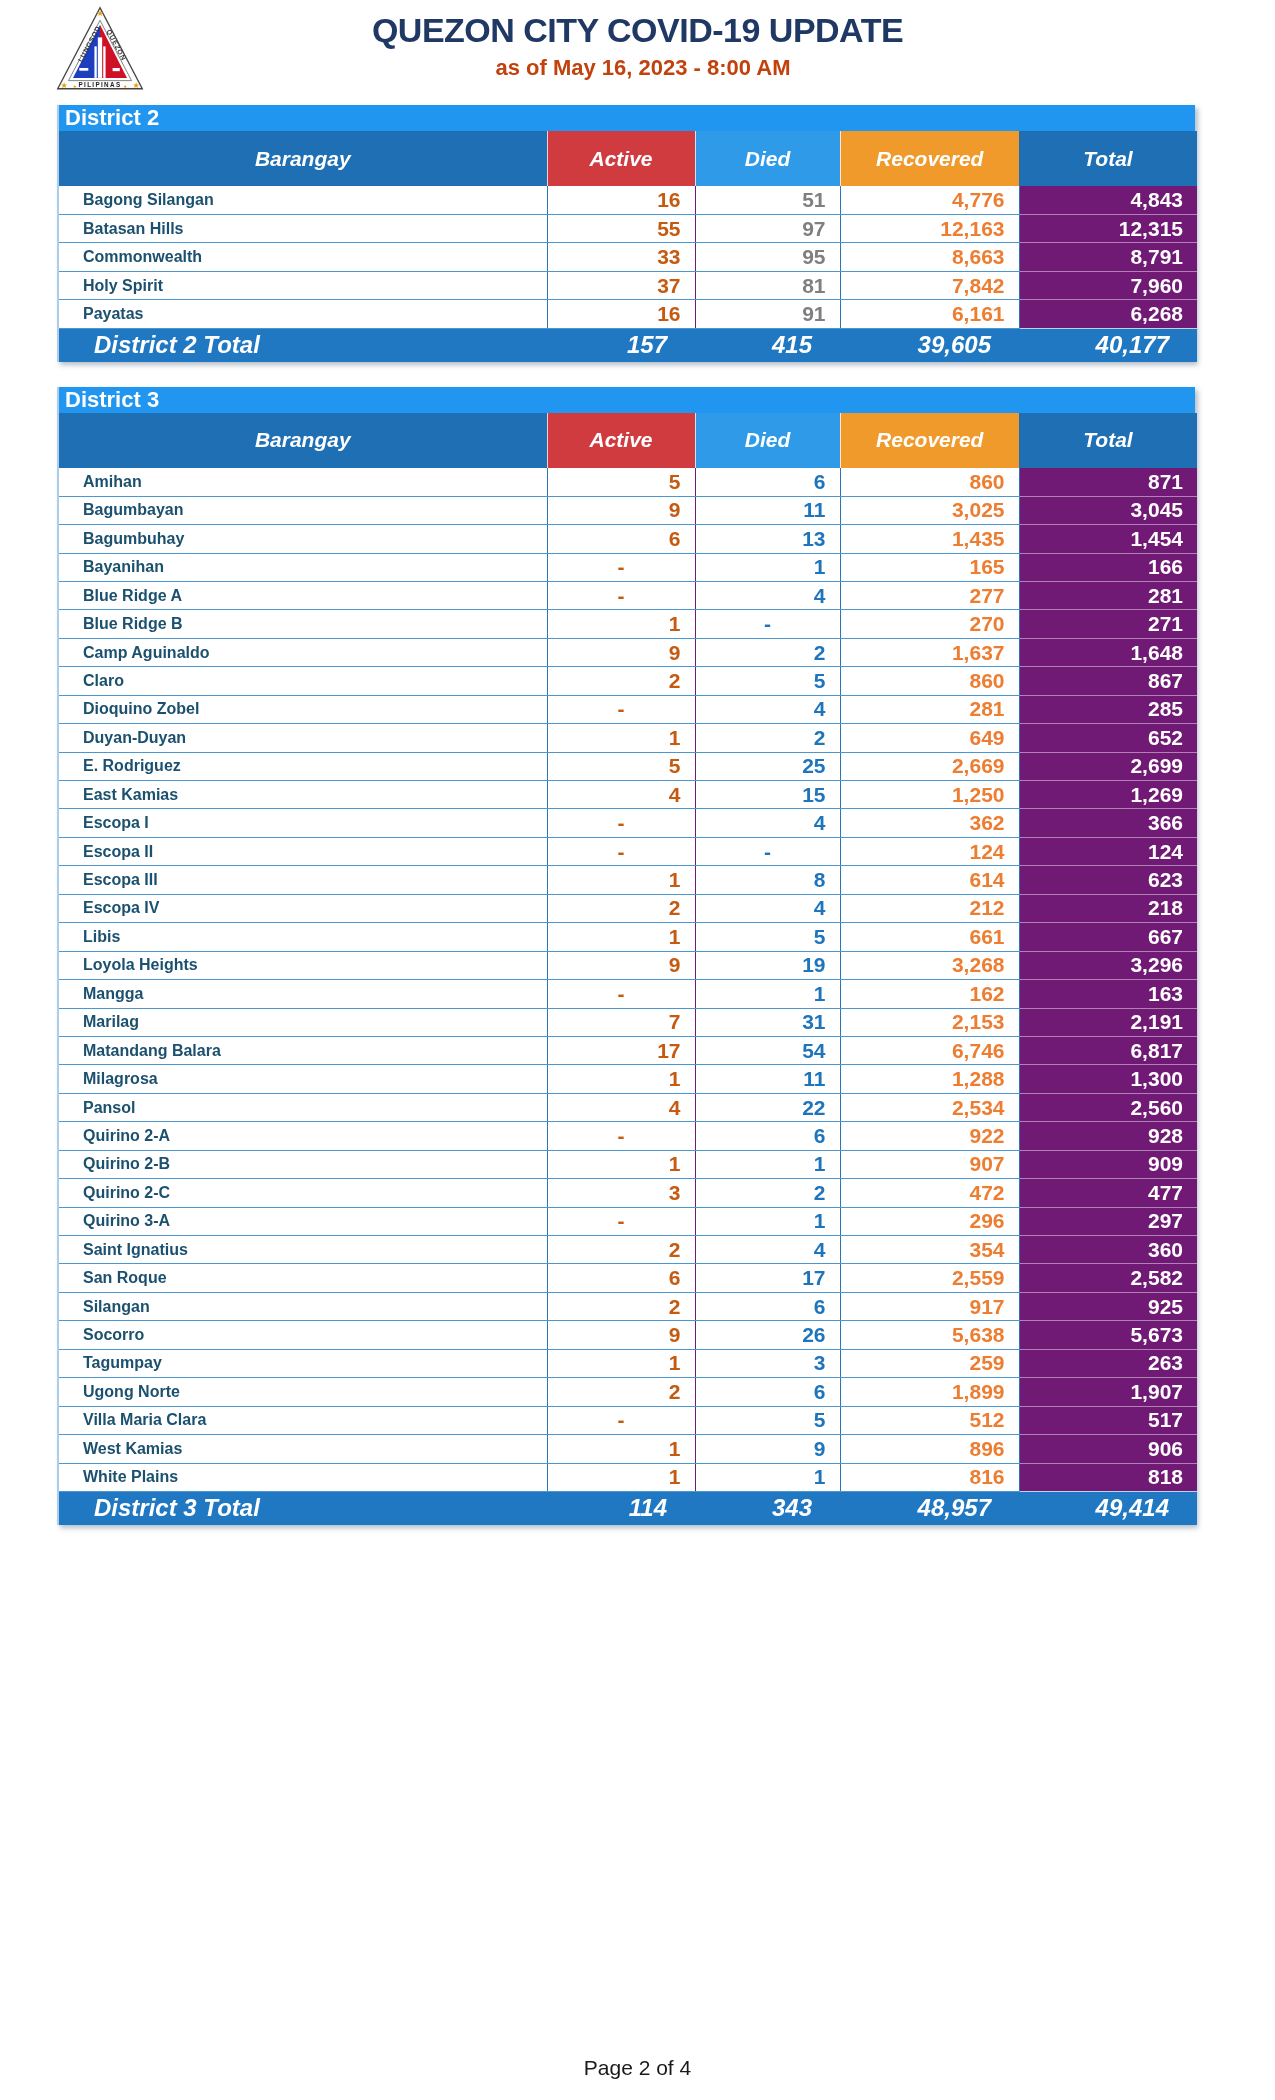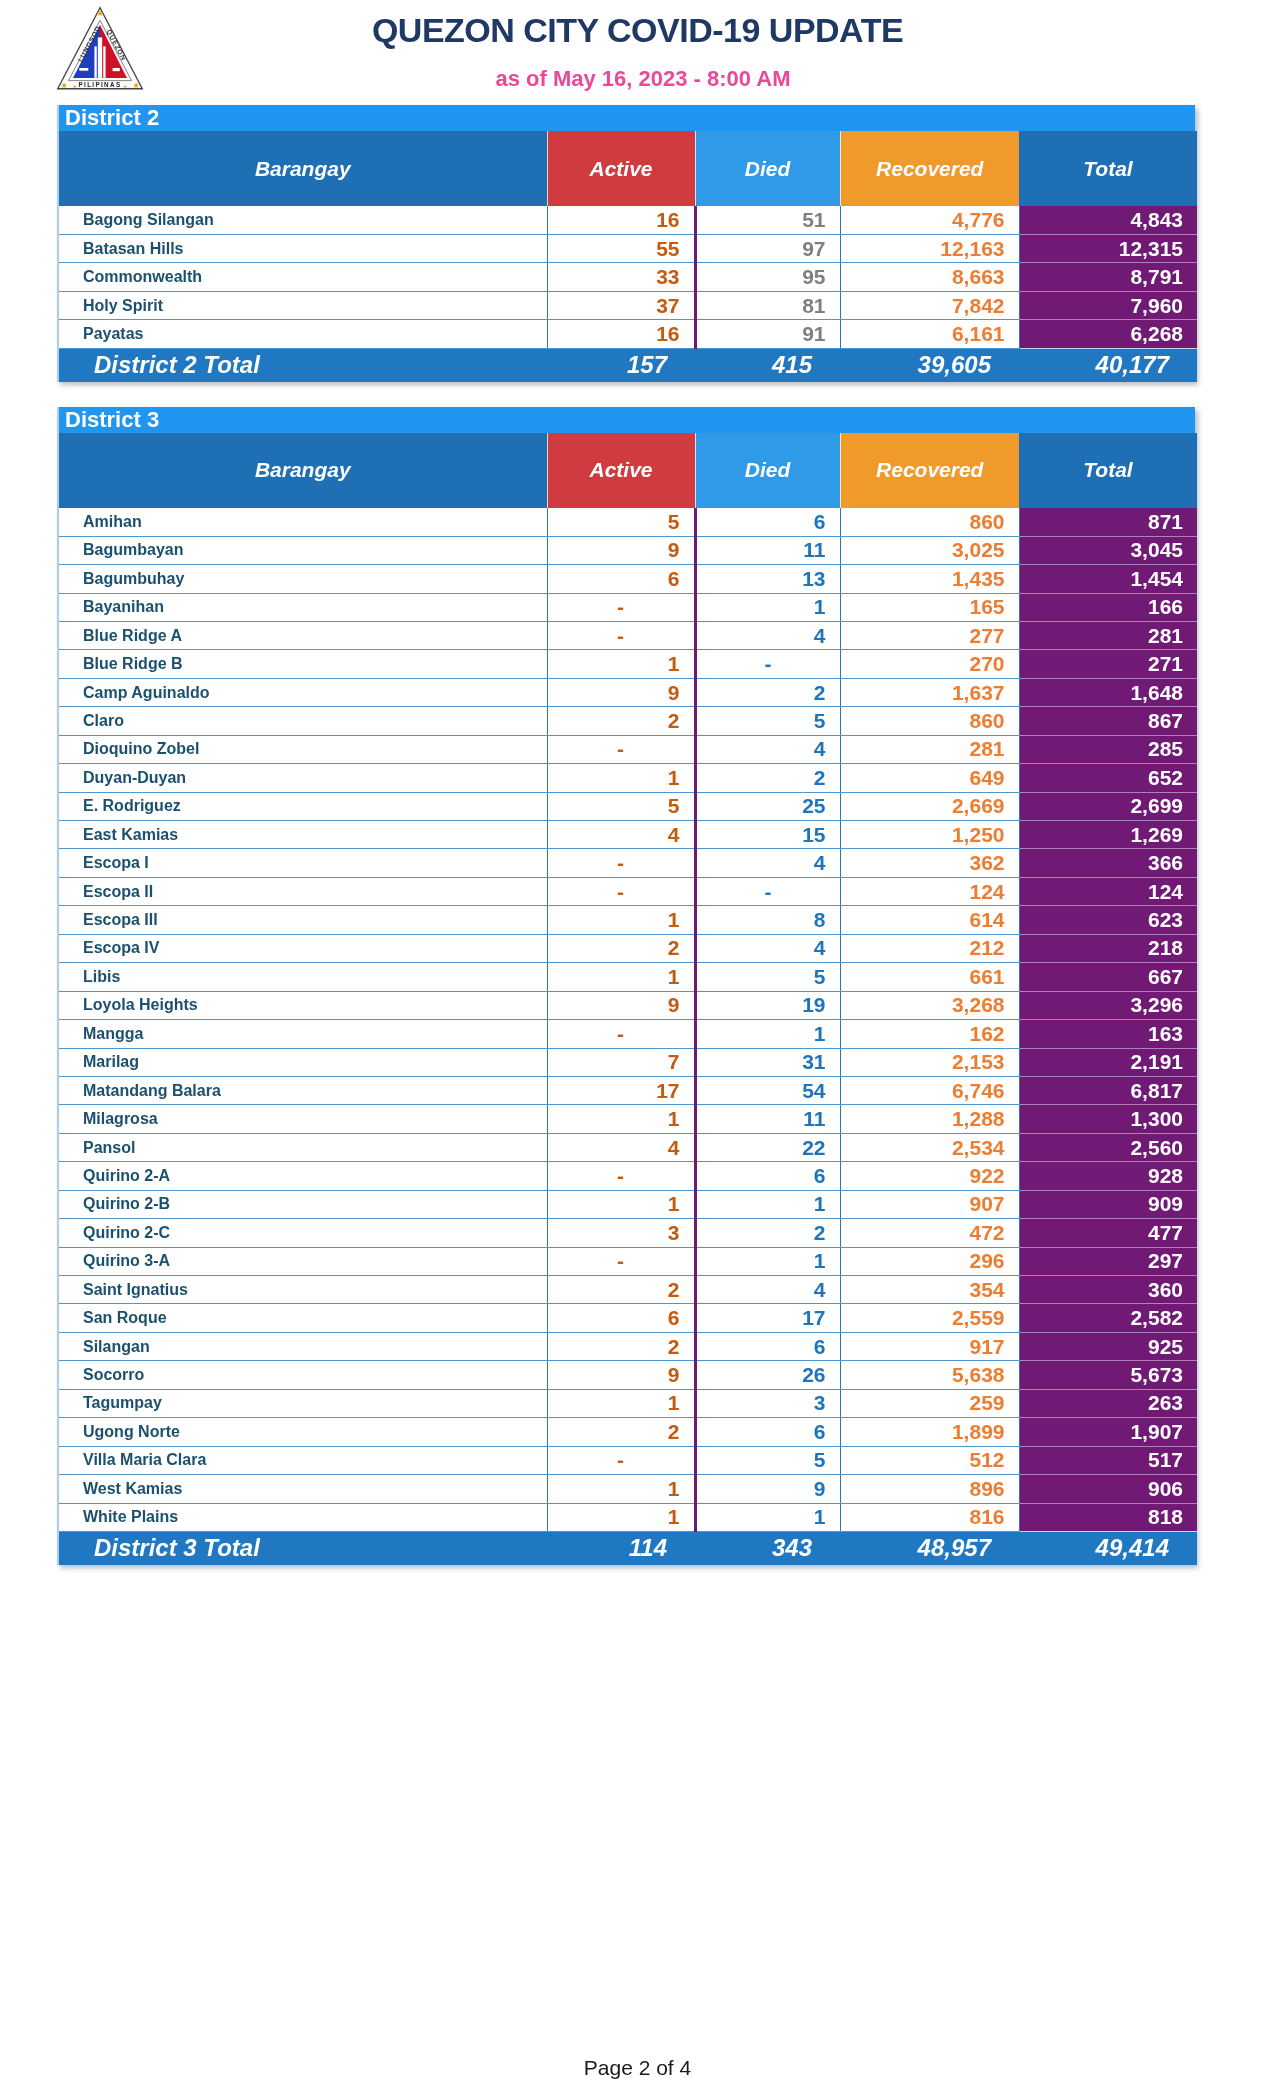--- a/index.html
+++ b/index.html
@@ -8,54 +8,54 @@
     background:#ffffff;font-family:"Liberation Sans",sans-serif;
   }
   
   .page-header{position:relative;height:105px;}
   .logo{position:absolute;left:55px;top:4px;width:90px;height:92px;}
   .title{
     text-align:center;padding-top:13px;font-size:34px;font-weight:bold;
     color:#1F3864;letter-spacing:-0.5px;line-height:1.05;
   }
   .subtitle{
-    text-align:center;margin-top:17px;font-size:22px;font-weight:bold;color:#ec4899;padding-left:11px;
+    text-align:center;margin-top:6px;font-size:22px;font-weight:bold;color:#c2410c;padding-left:11px;
   }
   
   .tables{position:absolute;left:57px;top:105px;width:1138px;}
   .district{
     margin-bottom:25px;border-left:2px solid #aecde8;
     box-shadow:3px 3px 5px rgba(90,110,135,.45);
   }
   .district-bar{
     height:26px;line-height:26px;background:#2196F0;color:#ffffff;
     font-size:22px;font-weight:bold;padding-left:6px;
   }
   table{border-collapse:collapse;width:1138px;table-layout:fixed;}
   col.c-name{width:488px}col.c-active{width:148px}col.c-died{width:145px}
   col.c-recovered{width:179px}col.c-total{width:178px}
   thead th{
     height:39px;font-size:21px;font-style:italic;font-weight:bold;color:#ffffff;
-    text-align:center;padding:18px;
+    text-align:center;padding:8px;
   }
   thead th.name{background:#1F6FB4;}
   thead th.active{background:#CF3B3E;border-left:1px solid rgba(255,255,255,.75);}
   thead th.died{background:#2E9AE8;border-left:1px solid rgba(255,255,255,.75);margin-left:46px;}
   thead th.recovered{background:#EF9A2B;border-left:1px solid rgba(255,255,255,.75);}
   thead th.total{background:#1F6FB4;}
   tbody td{
     height:28.45px;box-sizing:border-box;border-bottom:1px solid #4C96D2;
     font-weight:bold;font-size:21px;padding:0 14px 0 0;text-align:right;
     background:#ffffff;
   }
   tbody td.name{
     text-align:left;padding:0 0 0 24px;color:#1B506E;font-size:16px;
   }
   tbody td.active{color:#C55A11;border-left:1px solid #2E75B6;}
-  tbody td.died{border-left:3px solid #701a75;}
+  tbody td.died{border-left:1px solid #701a75;}
   .died-gray tbody td.died{color:#7F7F7F;}
   .died-blue tbody td.died{color:#1F75BB;}
   tbody td.recovered{color:#ED7D31;border-left:1px solid #2E75B6;border-right:1px solid #2E75B6;}
   tbody td.total{
     background:#701a75;color:#ffffff;border-bottom:1px solid rgba(255,255,255,.45);
   }
   tbody td.dash{text-align:center;padding-right:0;}
   tfoot td{
     height:33px;background:#1F78C1;color:#ffffff;font-style:italic;font-weight:bold;
     font-size:24px;padding:0;

